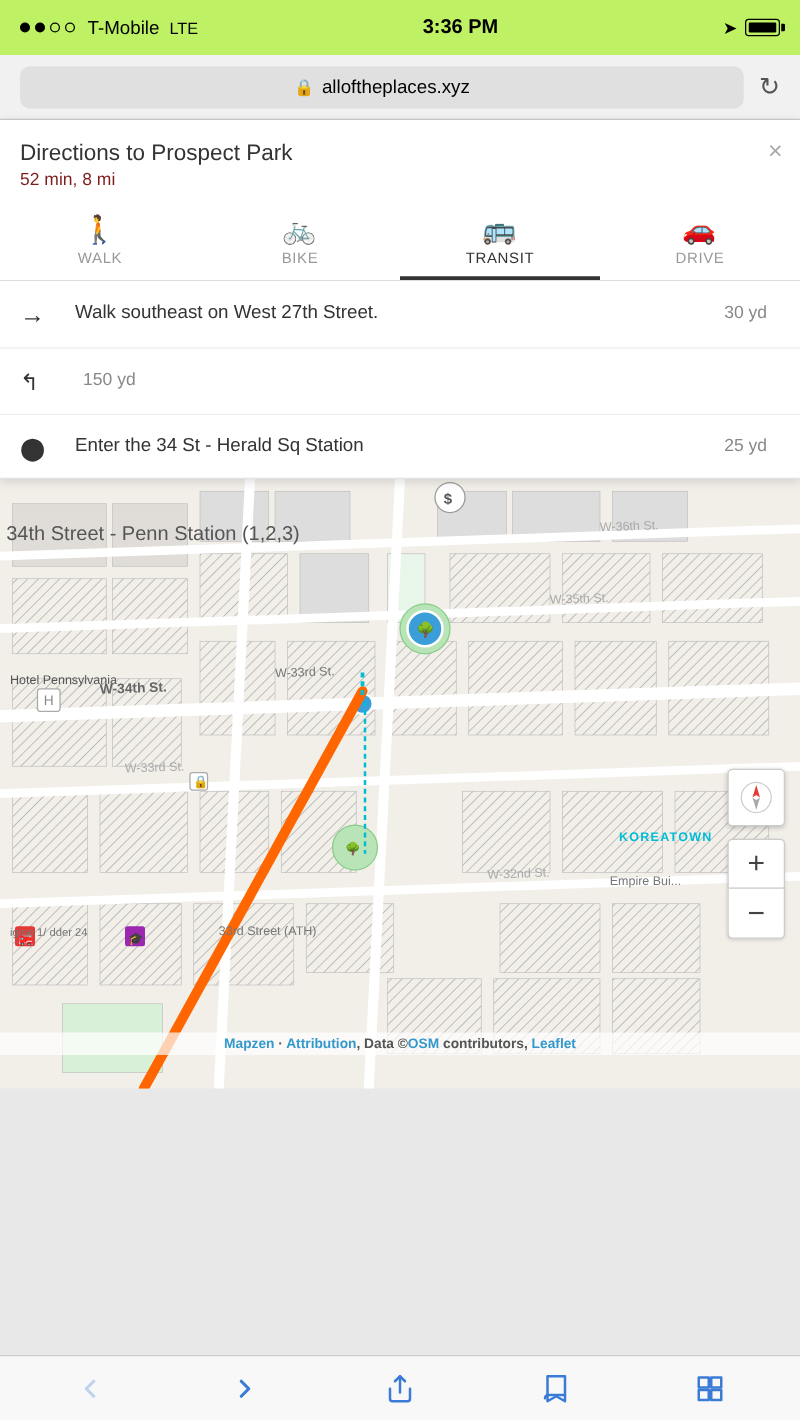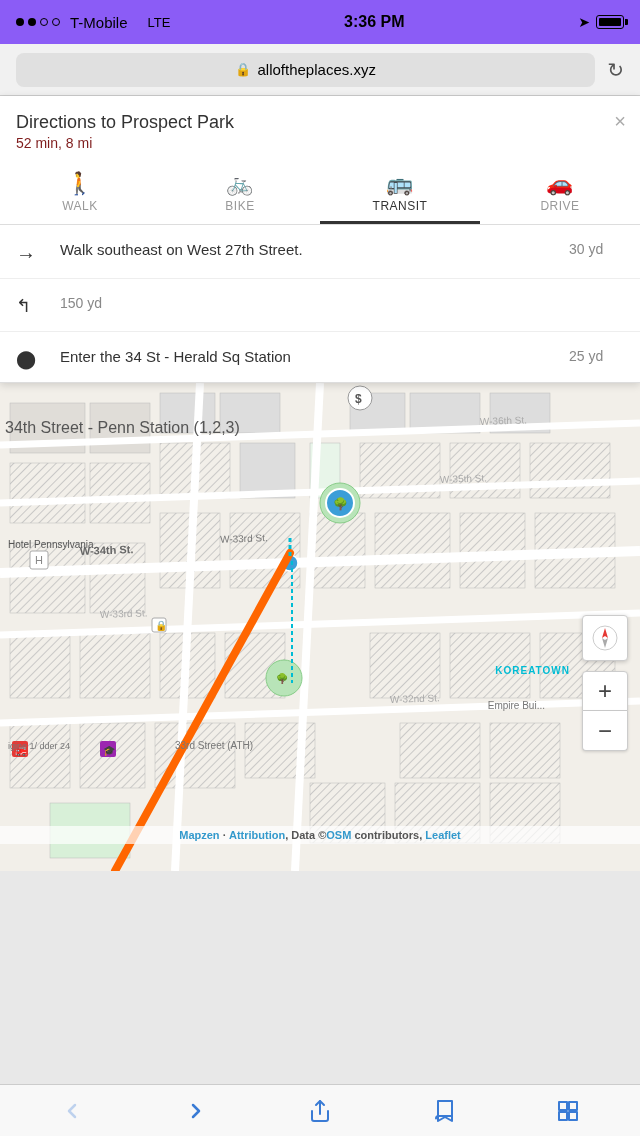--- a/index.html
+++ b/index.html
@@ -2,21 +2,21 @@
 <html><head>
   <meta charset="utf-8">
   <meta name="viewport" content="width=640px">
   <style>
     * { margin: 0; padding: 0; box-sizing: border-box; }
     body { width: 640px; height: 1136px; overflow: hidden; font-family: -apple-system, 'Helvetica Neue', Arial, sans-serif; background: #e8e8e8; }
 
     
     .status-bar {
       height: 44px;
-      background: #8b5cf6;
+      background: #bef264;
       display: flex;
       align-items: center;
       justify-content: space-between;
       padding: 0 16px;
       font-size: 15px;
       font-weight: 500;
     }
     .status-left { display: flex; align-items: center; gap: 4px; }
     .status-dot { width: 8px; height: 8px; border-radius: 50%; background: #000; }
     .status-dot.empty { background: transparent; border: 1.5px solid #000; }
@@ -107,21 +107,21 @@
     .directions-list { background: #fff; }
     .direction-item {
       display: flex;
       align-items: flex-start;
       padding: 14px 16px;
       border-bottom: 1px solid #eee;
       gap: 16px;
     }
     .direction-arrow { font-size: 20px; color: #333; min-width: 28px; margin-top: 2px; }
     .direction-text { flex: 1; font-size: 15px; color: #333; line-height: 1.4; }
-    .direction-dist { font-size: 14px; color: #888; min-width: 55px; text-align: left; margin-top: 2px; }
+    .direction-dist { font-size: 14px; color: #888; min-width: 55px; text-align: center; margin-top: 2px; }
 
     
     .map-controls {
       position: absolute;
       right: 12px;
       bottom: 120px;
       display: flex;
       flex-direction: column;
       gap: 2px;
       z-index: 20;
@@ -263,21 +263,21 @@
 </head>
 <body>
 
 <div class="status-bar">
   <div class="status-left">
     <div class="status-dot"></div>
     <div class="status-dot"></div>
     <div class="status-dot empty"></div>
     <div class="status-dot empty"></div>
     <span style="margin-left:6px; font-size:15px;">T-Mobile</span>
-    <span style="font-size:13px; margin-left:16px;">LTE</span>
+    <span style="font-size:13px; margin-left:4px;">LTE</span>
   </div>
   <div class="status-center">3:36 PM</div>
   <div class="status-right">
     <span style="font-size:14px;">➤</span>
     <div class="battery-icon">
       <div class="battery-fill"></div>
     </div>
   </div>
 </div>
 

